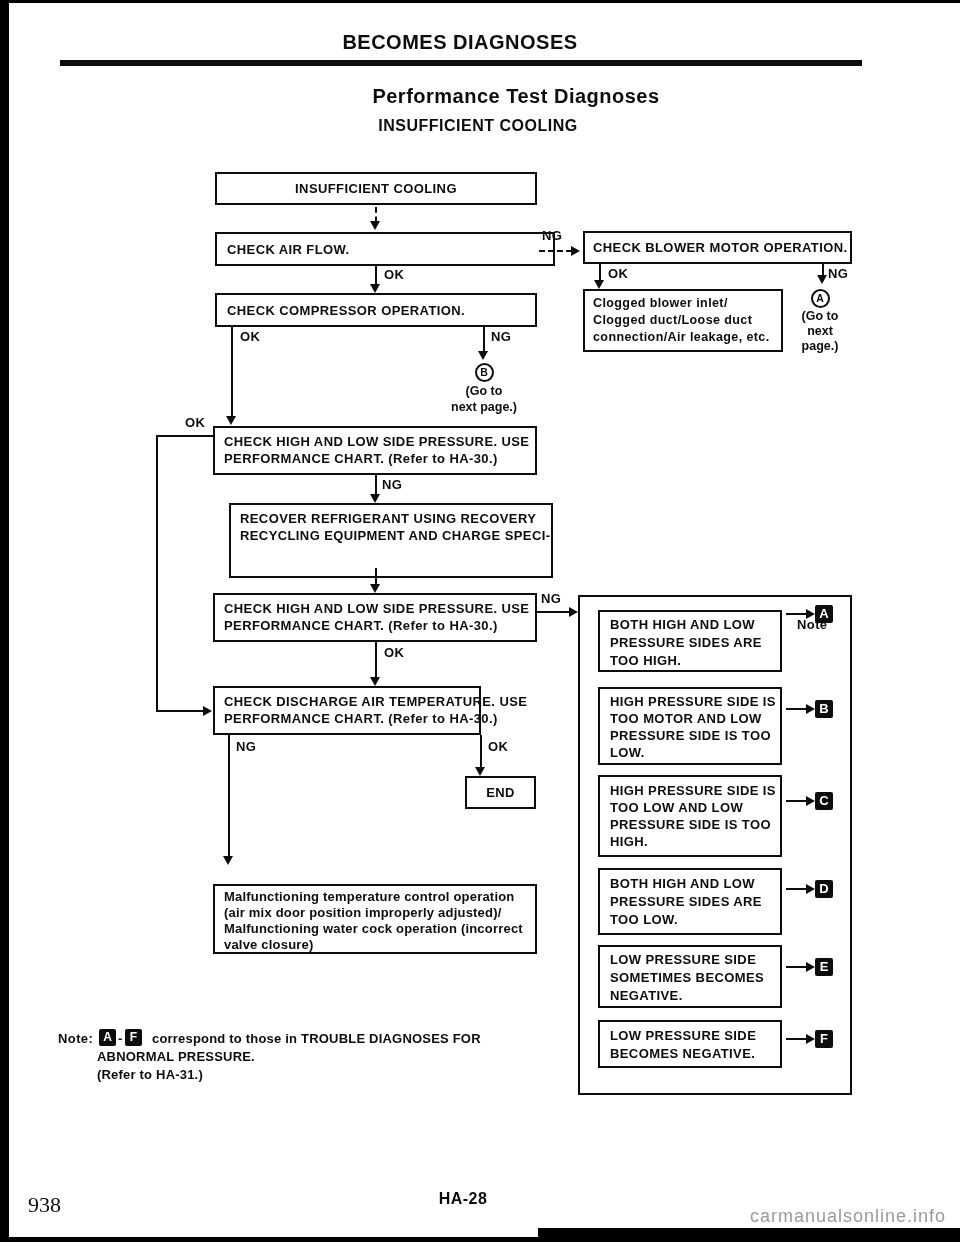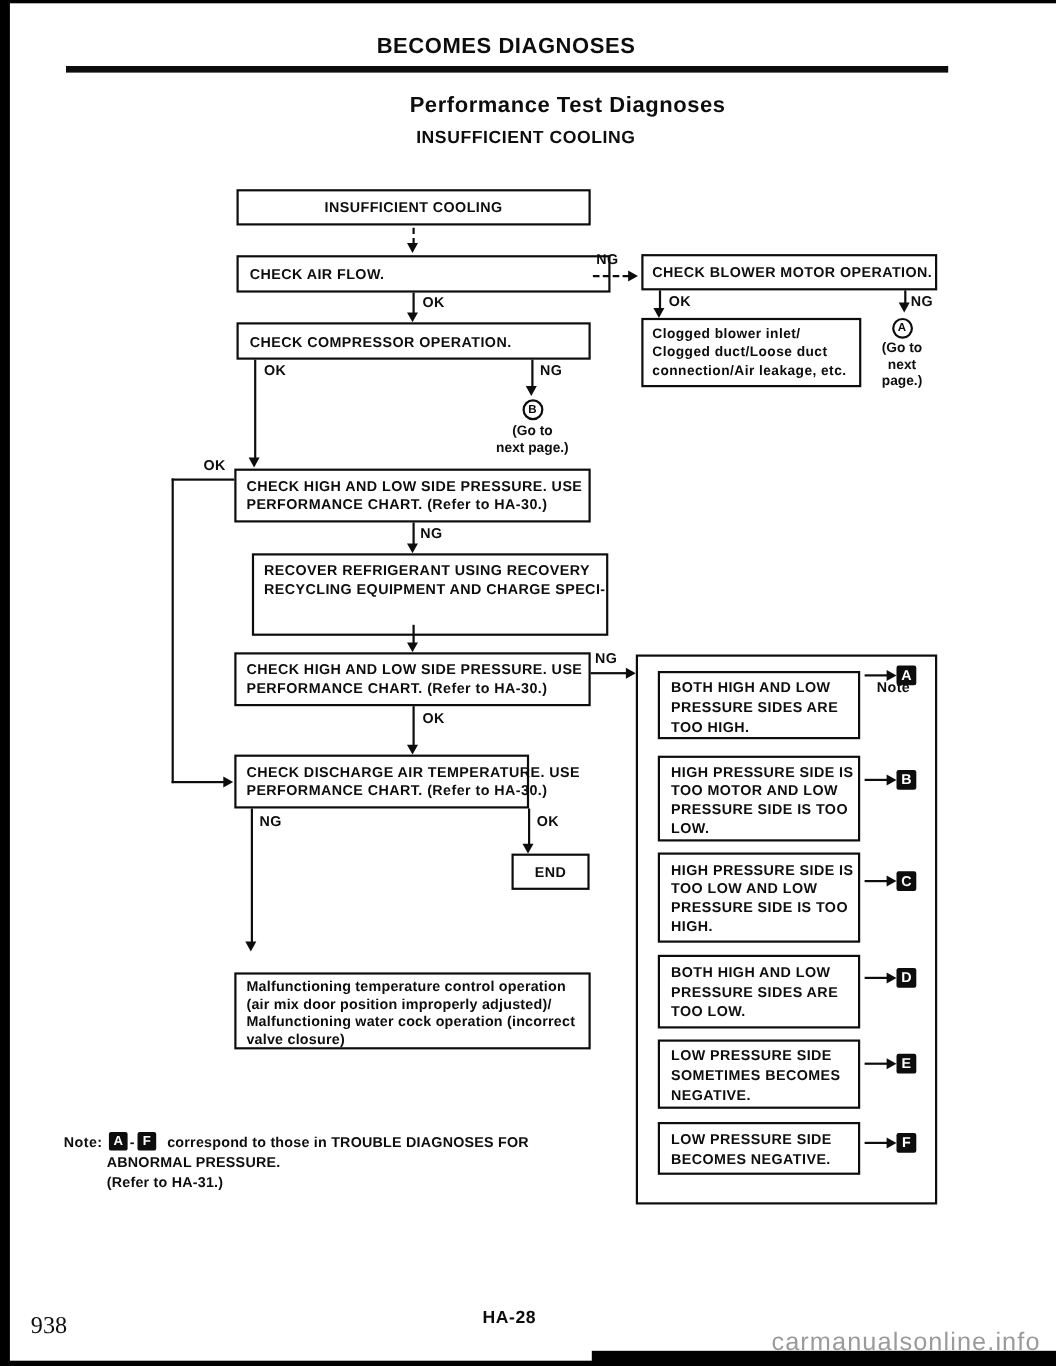--- a/index.html
+++ b/index.html
@@ -227,15 +227,15 @@
   <span class="tag-inline" style="position:absolute;left:125px;top:1029px;">F</span>
   <div class="lbl" style="left:152px;top:1031px;letter-spacing:.2px;">correspond to those in TROUBLE DIAGNOSES FOR</div>
   <div class="lbl" style="left:97px;top:1049px;letter-spacing:.2px;">ABNORMAL PRESSURE.</div>
   <div class="lbl" style="left:97px;top:1067px;letter-spacing:.2px;">(Refer to HA-31.)</div>
 
   <div style="position:absolute;left:28px;top:1192px;font-family:'Liberation Serif','DejaVu Serif',serif;font-size:22px;">938</div>
   <div class="hd" style="left:0;top:1190px;width:926px;text-align:center;font-size:16px;">HA-28</div>
 
   <div class="bar" style="left:538px;top:1228px;width:422px;height:14px;"></div>
   <div class="bar" style="left:0;top:1237px;width:960px;height:5px;"></div>
-  <div style="position:absolute;right:14px;top:1206px;font-size:23px;color:#9a9a9a;letter-spacing:1px;z-index:5;">carmanualsonline.info</div>
+  <div style="position:absolute;right:14px;top:1206px;font-size:18px;color:#9a9a9a;letter-spacing:1px;z-index:5;">carmanualsonline.info</div>
 
 </div>
 
 </body></html>

